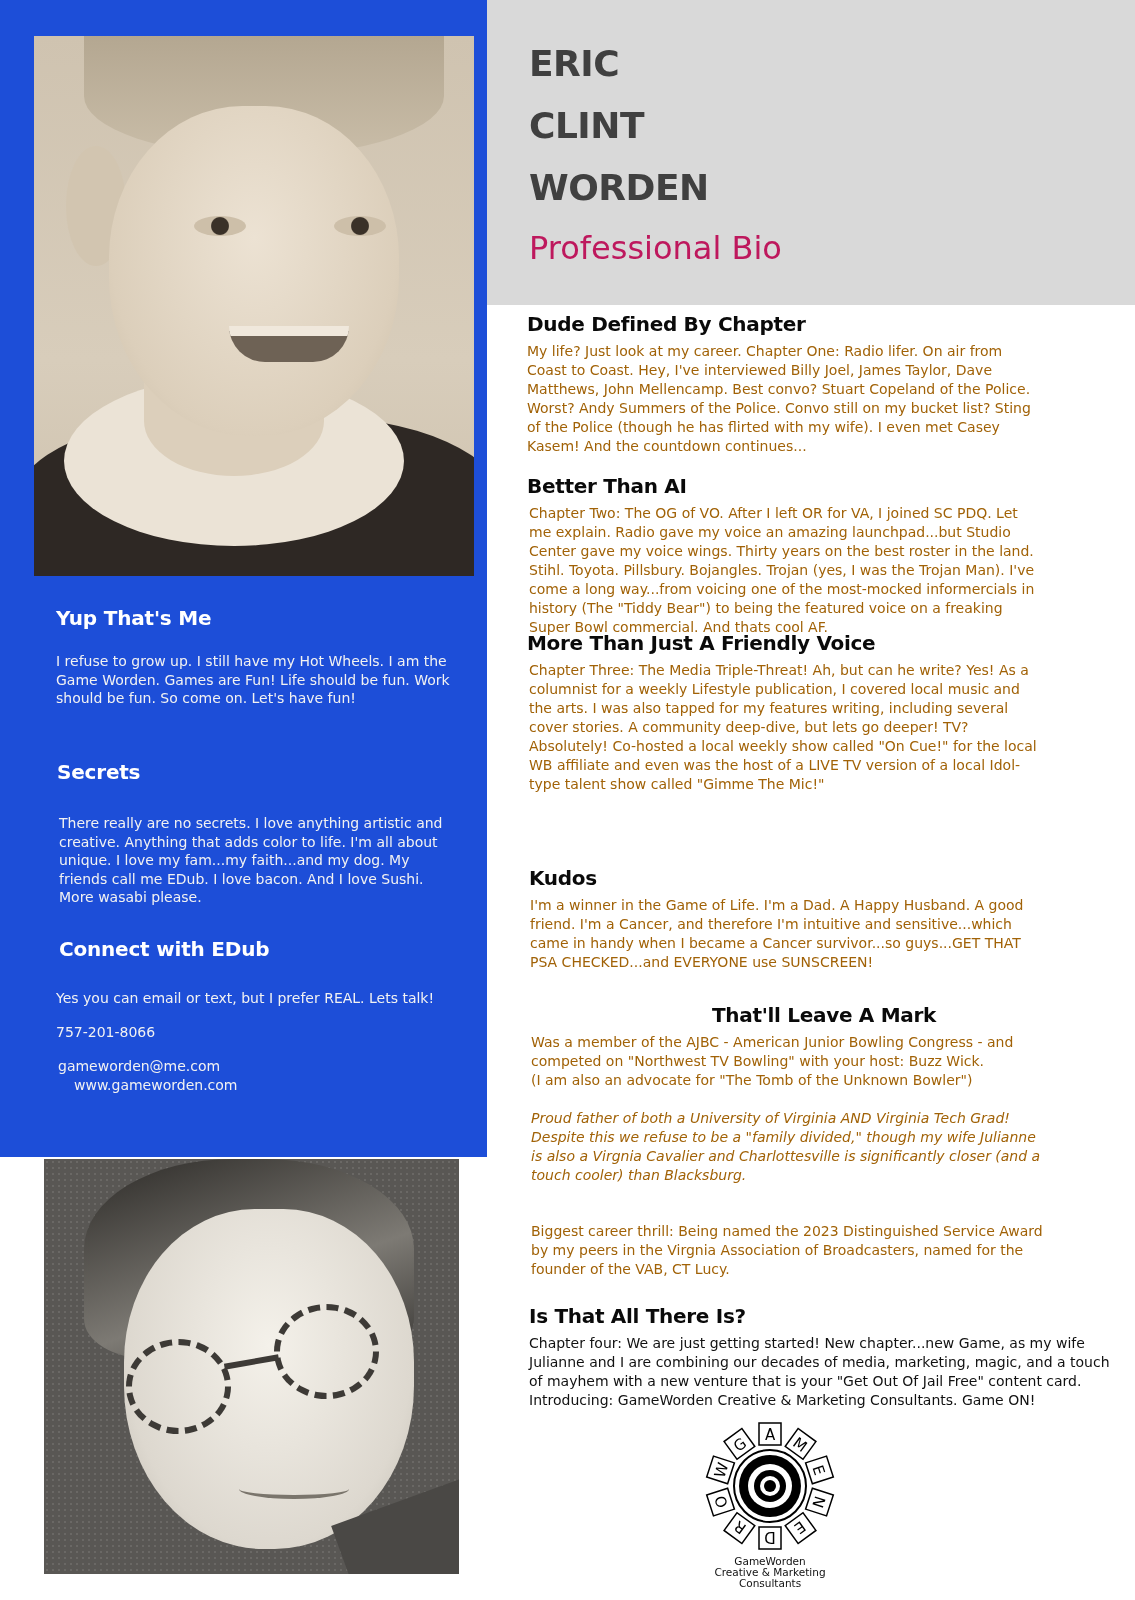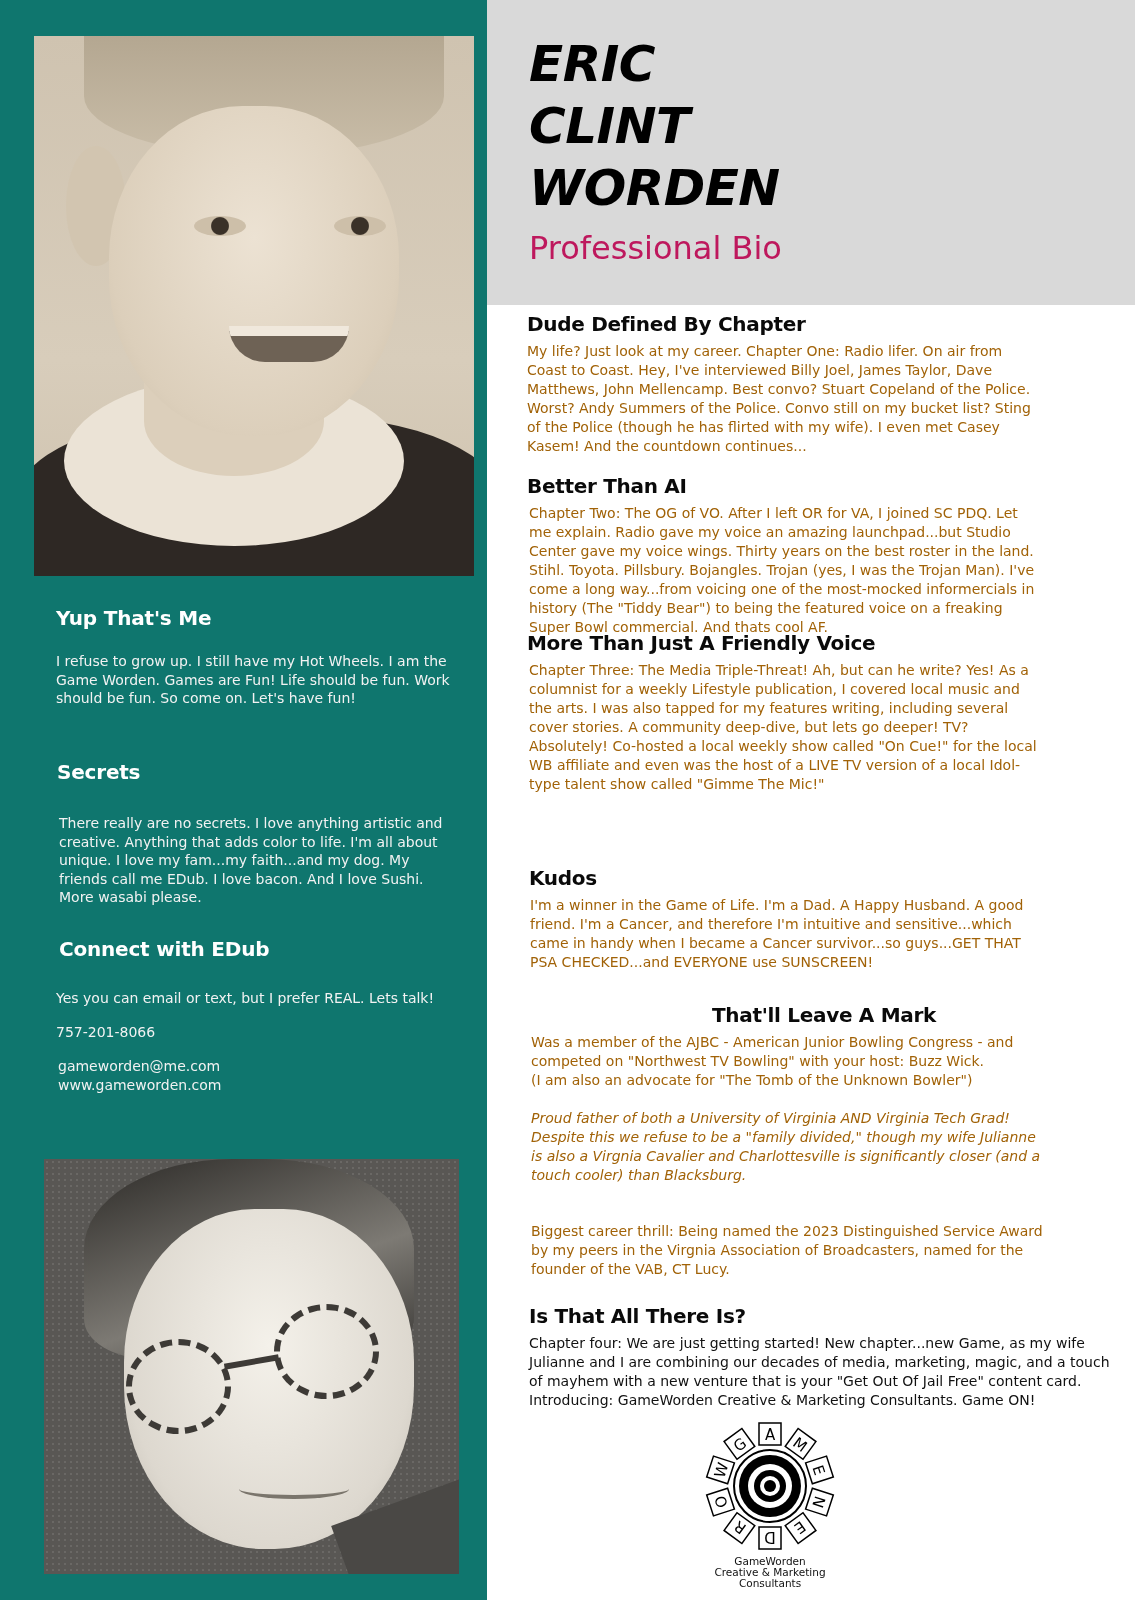--- a/index.html
+++ b/index.html
@@ -1,20 +1,20 @@
 <!DOCTYPE html>
 <html><head>
 <meta charset="utf-8">
 <style>
   * { box-sizing: border-box; margin: 0; padding: 0; }
   html, body { width: 1135px; height: 1600px; overflow: hidden; background: #ffffff; }
   body { font-family: "DejaVu Sans", "Liberation Sans", sans-serif; position: relative; }
 
   
-  .left-col { position: absolute; left: 0; top: 0; width: 487px; height: 1600px; background: #0f766e; }
+  .left-col { position: absolute; left: 0; top: 0; width: 487px; height: 1157px; background: #1d4ed8; }
   .photo-child {
     position: absolute; left: 34px; top: 36px; width: 440px; height: 540px;
     background:
       radial-gradient(ellipse 42% 38% at 50% 45%, #e7dccb 0%, #d9ccb7 55%, rgba(0,0,0,0) 72%),
       linear-gradient(180deg, #cfc3b0 0%, #d8cdbb 60%, #cdc1ad 100%);
     overflow: hidden;
   }
   .photo-child .hair { position:absolute; left:50px; top:0; width:360px; height:120px; border-radius: 0 0 50% 50%; background: linear-gradient(180deg,#b4a791,#c9bda8); }
   .photo-child .face { position:absolute; left:75px; top:70px; width:290px; height:330px; border-radius: 46% 46% 48% 48%; background: radial-gradient(ellipse at 50% 40%, #ece2d3 0%, #dccfbb 70%, #c9bca6 100%); }
   .photo-child .ear { position:absolute; left:32px; top:110px; width:60px; height:120px; border-radius:50%; background:#d2c5b0; }
@@ -38,21 +38,21 @@
   .photo-man .hair { position:absolute; left:40px; top:0; width:330px; height:200px; border-radius:45% 45% 20% 20%; background: linear-gradient(160deg,#2c2a27,#7d7a74 60%,#3a3835); }
   .photo-man .face { position:absolute; left:80px; top:50px; width:290px; height:340px; border-radius:45% 45% 48% 48%; background: radial-gradient(ellipse at 50% 40%, #f4f1ea 0%, #ddd8cf 70%, #bdb8ae 100%); }
   .photo-man .glass { position:absolute; width:105px; height:95px; border-radius:50%; border:6px dashed #3d3a36; }
   .photo-man .glass.l { left:82px; top:180px; } .photo-man .glass.r { left:230px; top:145px; }
   .photo-man .bridge { position:absolute; left:180px; top:200px; width:55px; height:6px; background:#3d3a36; transform:rotate(-10deg); }
   .photo-man .smile { position:absolute; left:195px; top:320px; width:110px; height:20px; border-bottom:4px solid #7a756c; border-radius:0 0 50% 50%; }
   .photo-man .jacket { position:absolute; left:300px; top:340px; width:140px; height:100px; background:#4a4845; transform:rotate(-20deg); }
 
   
   .header-band { position: absolute; left: 487px; top: 0; width: 648px; height: 305px; background: #d9d9d9; }
-  .name-line { position: absolute; left: 42px; font-family: "DejaVu Sans", sans-serif; font-weight: bold; font-size: 50px; line-height: 56px; color: #000000; letter-spacing: -0.5px; font-style: italic; }
+  .name-line { position: absolute; left: 42px; font-family: "DejaVu Sans", sans-serif; font-weight: bold; font-size: 36px; line-height: 56px; color: #404040; letter-spacing: -0.5px; }
   .subtitle { position: absolute; left: 42px; top: 229px; font-size: 32px; color: #be185d; font-weight: normal; }
 
   .sec { position: absolute; left: 527px; width: 590px; }
   .sec-h { font-family: "DejaVu Sans", sans-serif; font-weight: bold; font-size: 20px; color: #0a0a0a; letter-spacing: -0.3px; margin-bottom: 6px; }
   .sec-p { font-size: 14px; line-height: 19px; color: #a16207; white-space: pre-line; }
 
   .logo { position: absolute; left: 700px; top: 1418px; width: 140px; height: 182px; }
   .logo-caption { position:absolute; left:0; top:138px; width:140px; text-align:center; font-size:10.5px; line-height:11px; color:#111; }
 </style>
 </head>
@@ -79,21 +79,21 @@
   <div class="left-text" style="top:760px; left:57px;">
     <div class="left-h">Secrets</div>
     <div class="left-p" style="margin-top:30px; left:2px; position:relative;">There really are no secrets. I love anything artistic and creative. Anything that adds color to life. I'm all about unique. I love my fam...my faith...and my dog. My friends call me EDub. I love bacon. And I love Sushi. More wasabi please.</div>
   </div>
 
   <div class="left-text" style="top:937px;">
     <div class="left-h" style="margin-left:3px;">Connect with EDub</div>
     <div class="left-p" style="margin-top:28px;">Yes you can email or text, but I prefer REAL. Lets talk!</div>
     <div class="left-p" style="margin-top:15px;">757-201-8066</div>
     <div class="left-p" style="margin-top:16px; margin-left:2px;">gameworden@me.com</div>
-    <div class="left-p" style="margin-left:2px;">www.gameworden.com</div>
+    <div class="left-p" style="margin-left:18px;">www.gameworden.com</div>
   </div>
 
   <div class="photo-man">
     <div class="hair"></div>
     <div class="face"></div>
     <div class="glass l"></div>
     <div class="glass r"></div>
     <div class="bridge"></div>
     <div class="smile"></div>
     <div class="jacket"></div>

